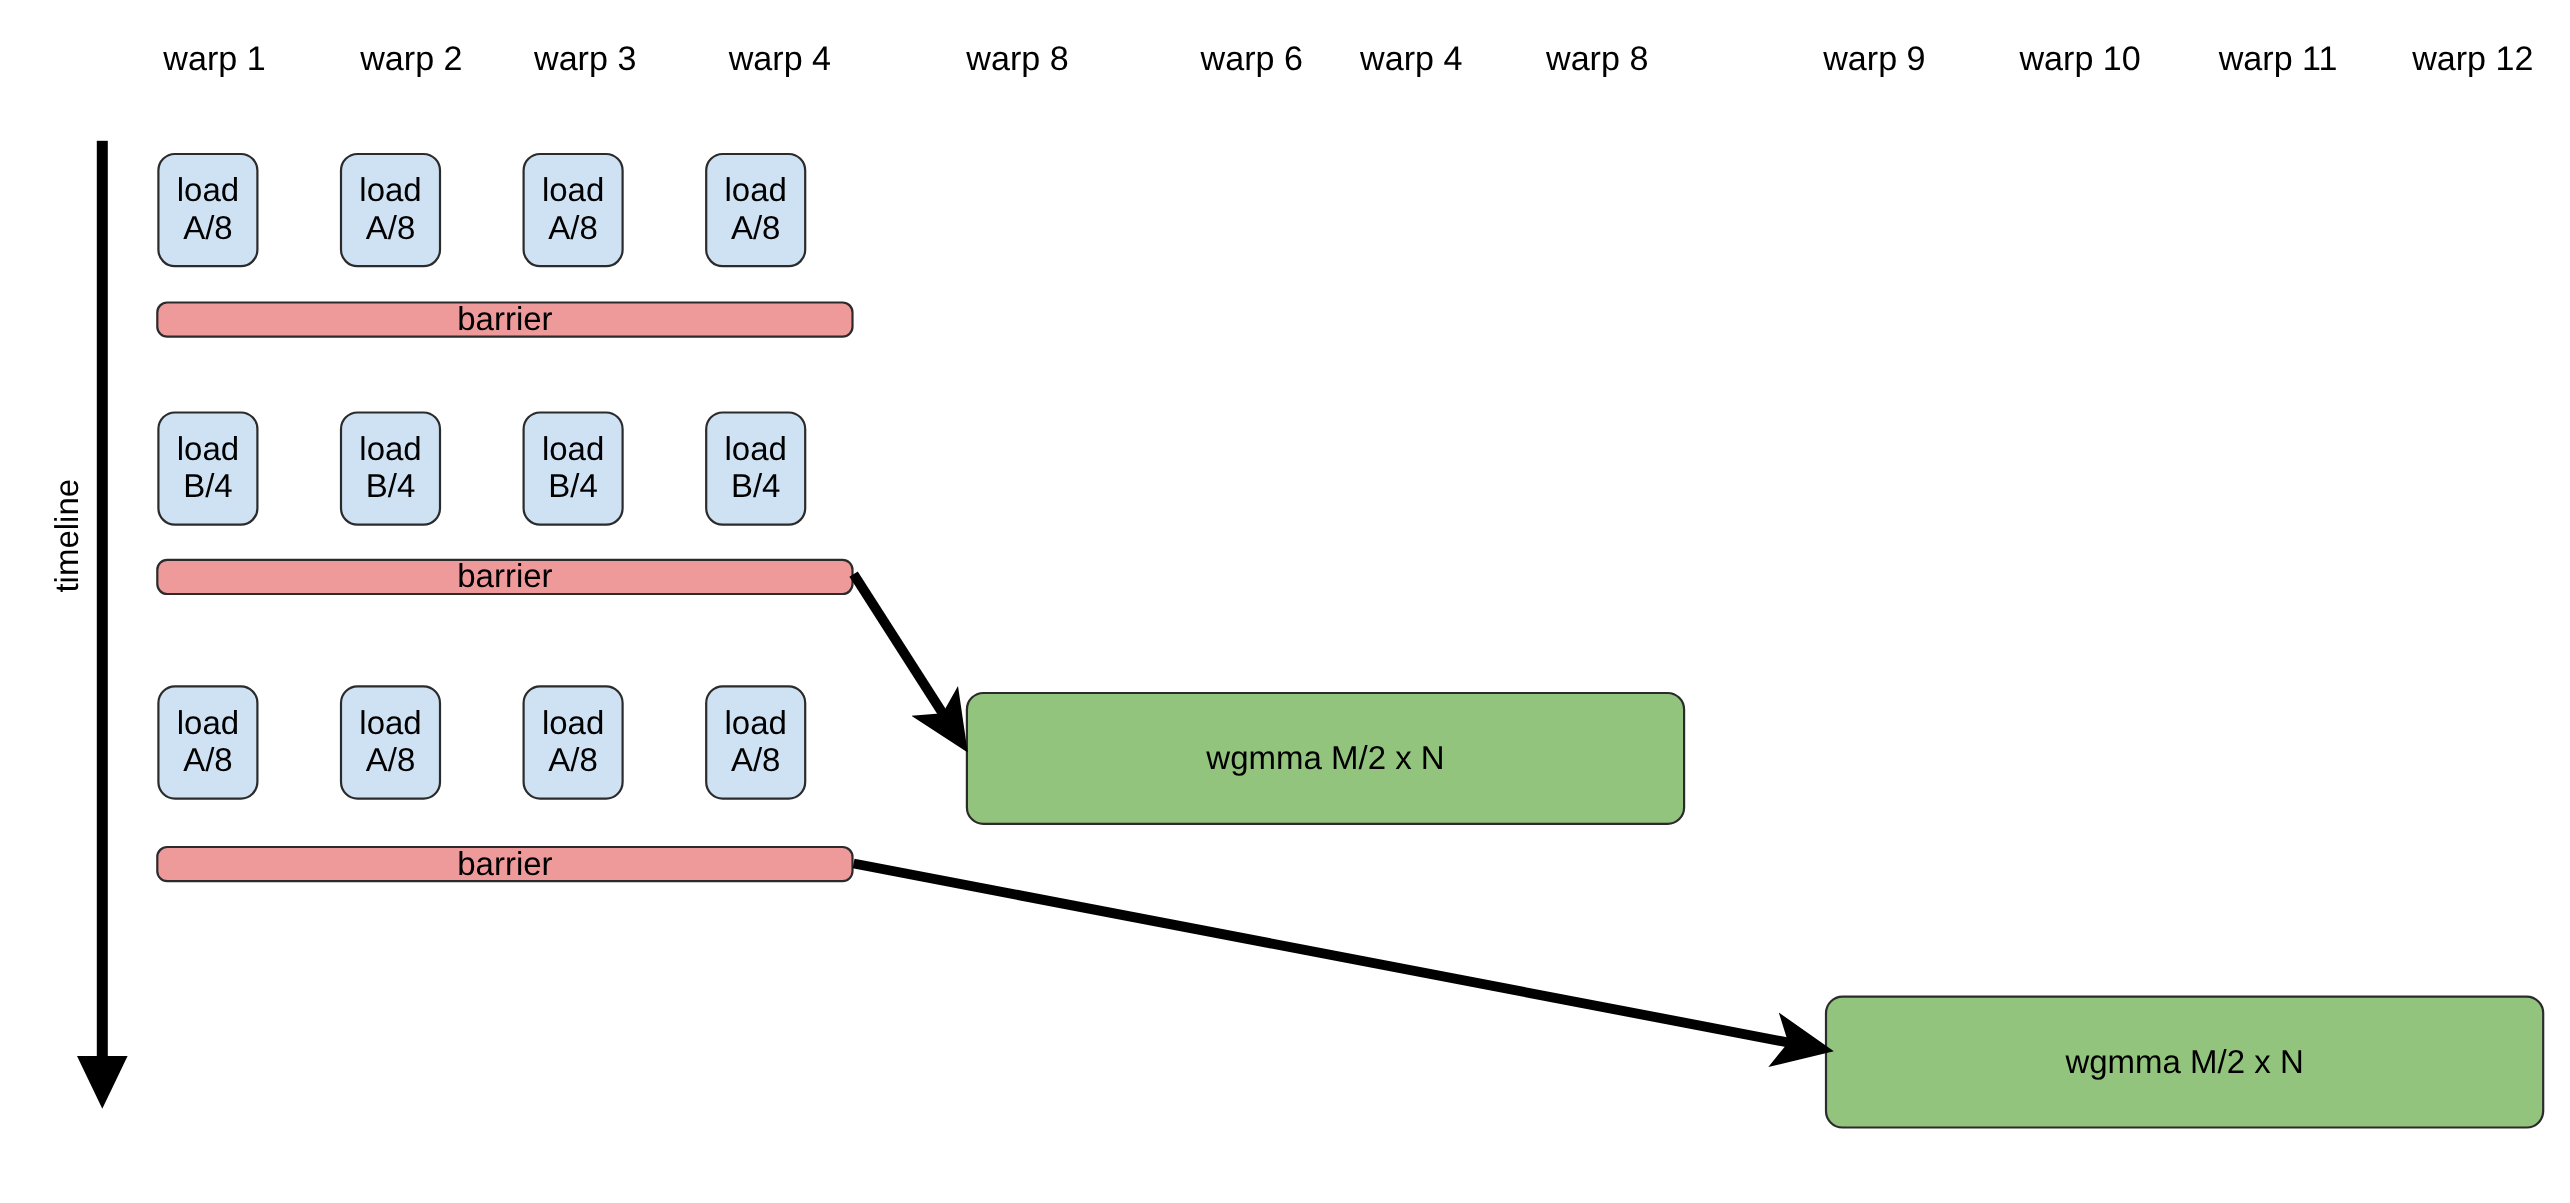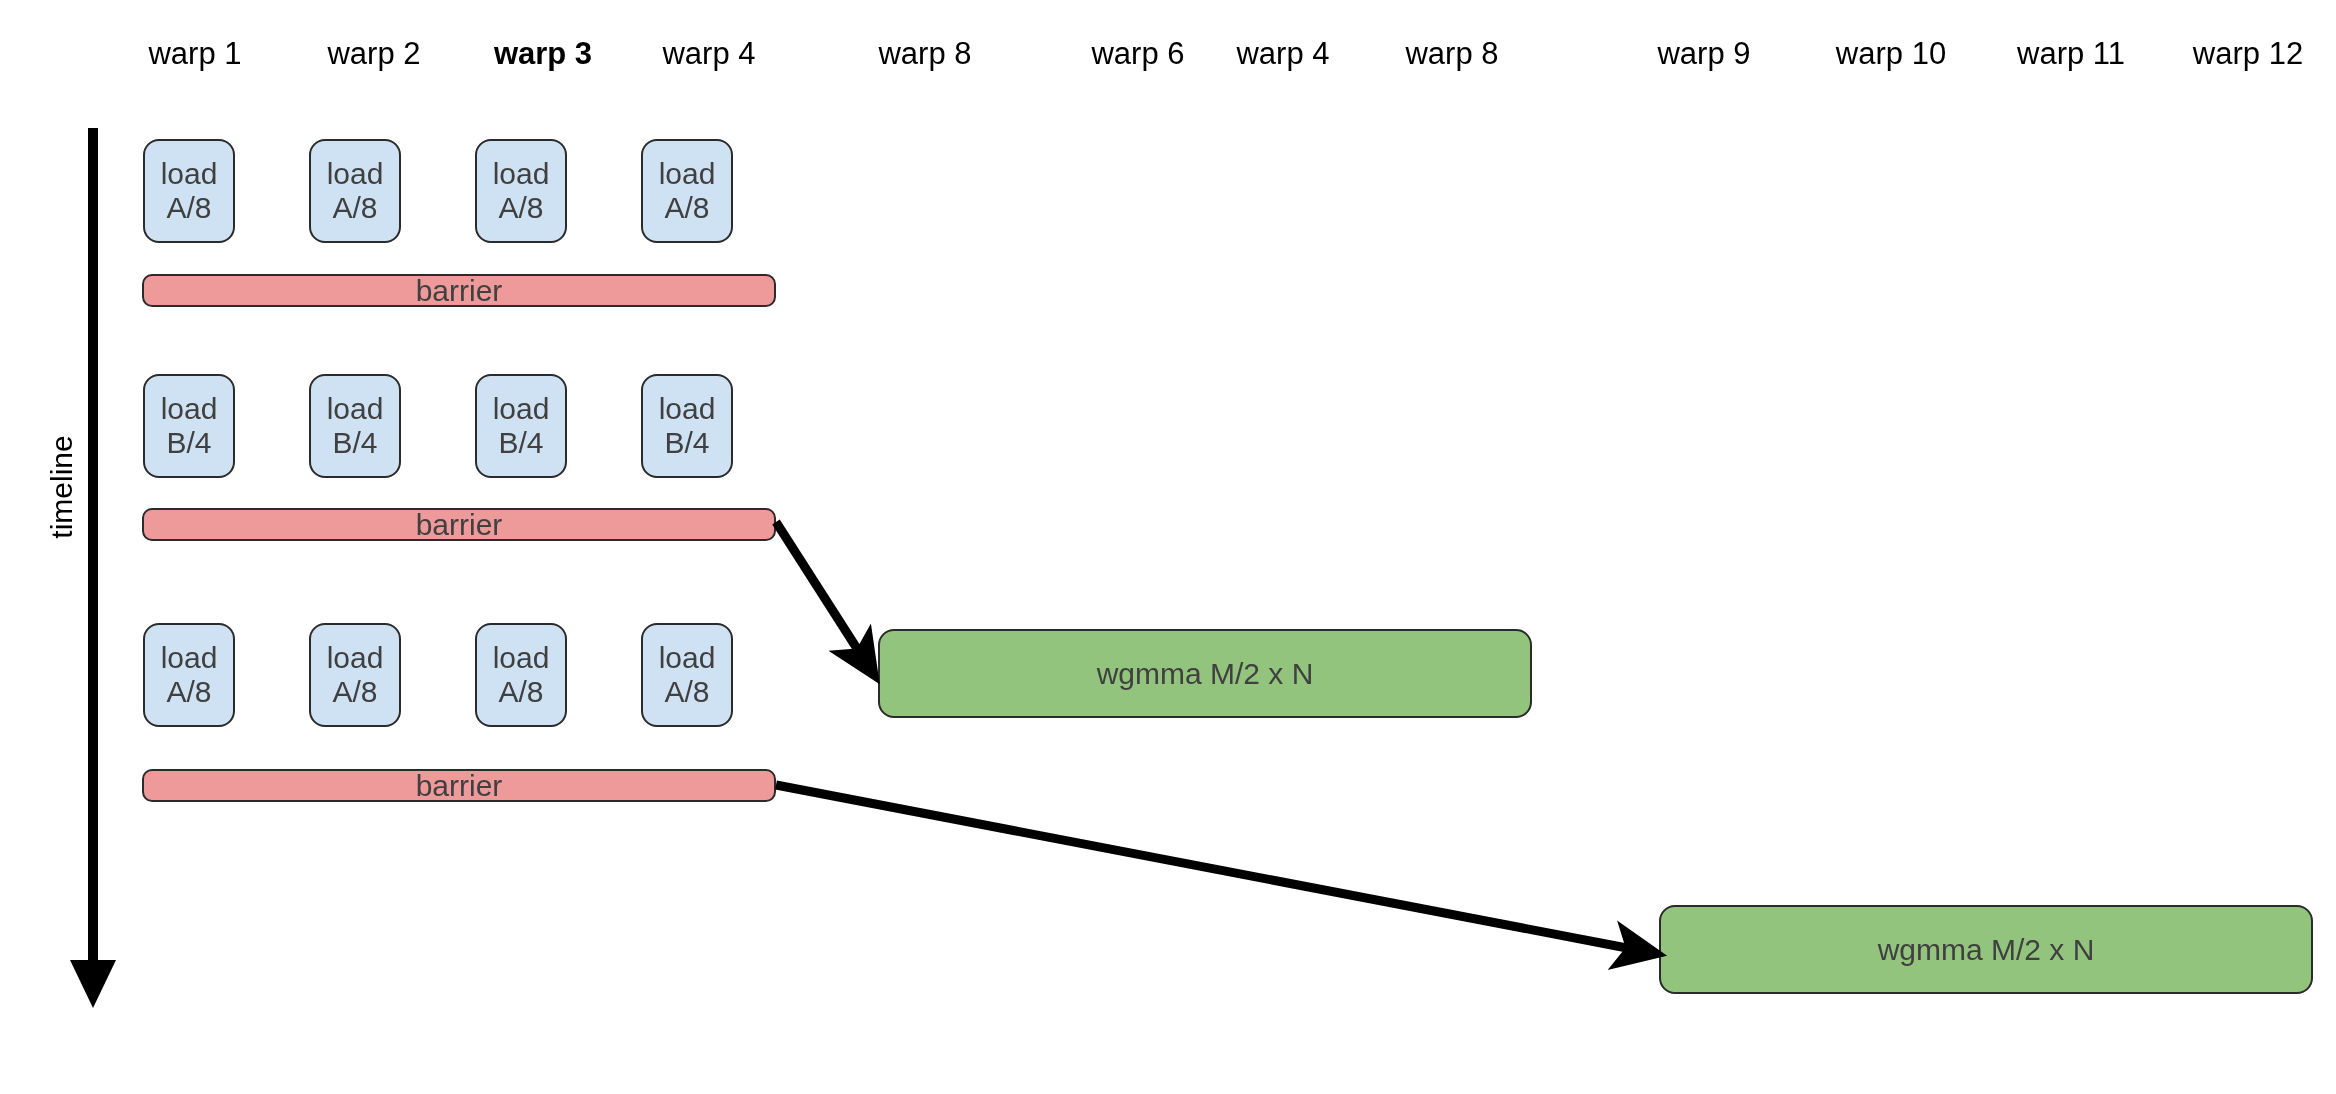--- a/index.html
+++ b/index.html
@@ -66,39 +66,39 @@
   
   .node {
     position: absolute;
     box-sizing: border-box;
     border: 2px solid #2b2b2b;
     border-radius: 14px;
     display: flex;
     align-items: center;
     justify-content: center;
     text-align: center;
-    color: #404040;
+    color: #000000;
     line-height: 1.12;
     white-space: pre-line;
     font-size: 30px;
   }
   .load-node {
     background: #cfe2f3;
     width: 92px;
     height: 104px;
     border-radius: 16px;
   }
   .barrier-node {
     background: #ee9a9a;
     height: 33px;
     border-radius: 10px;
   }
   .wgmma-node {
     background: #93c47d;
-    height: 89px;
+    height: 121px;
     border-radius: 16px;
   }
 
   
   #arrow-layer {
     position: absolute;
     left: 0;
     top: 0;
     width: 2336px;
     height: 1094px;
@@ -106,21 +106,21 @@
   }
 </style>
 </head>
 <body>
 
 <div id="canvas">
 
   <div id="warp-headers">
       <div class="warp-label" style="left: 195px;">warp 1</div>
       <div class="warp-label" style="left: 374px;">warp 2</div>
-      <div class="warp-label" style="left: 543px; font-weight: bold;">warp 3</div>
+      <div class="warp-label" style="left: 532px;">warp 3</div>
       <div class="warp-label" style="left: 709px;">warp 4</div>
       <div class="warp-label" style="left: 925px;">warp 8</div>
       <div class="warp-label" style="left: 1138px;">warp 6</div>
       <div class="warp-label" style="left: 1283px;">warp 4</div>
       <div class="warp-label" style="left: 1452px;">warp 8</div>
       <div class="warp-label" style="left: 1704px;">warp 9</div>
       <div class="warp-label" style="left: 1891px;">warp 10</div>
       <div class="warp-label" style="left: 2071px;">warp 11</div>
       <div class="warp-label" style="left: 2248px;">warp 12</div>
     </div>

